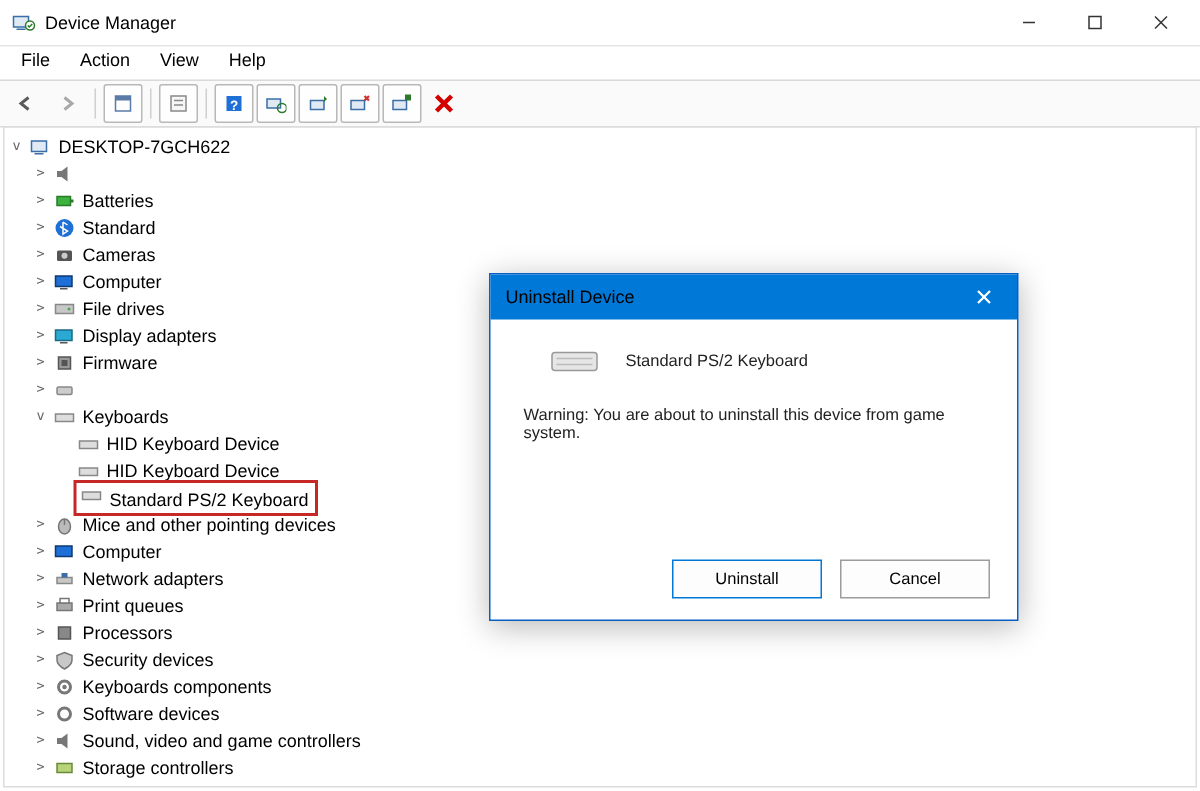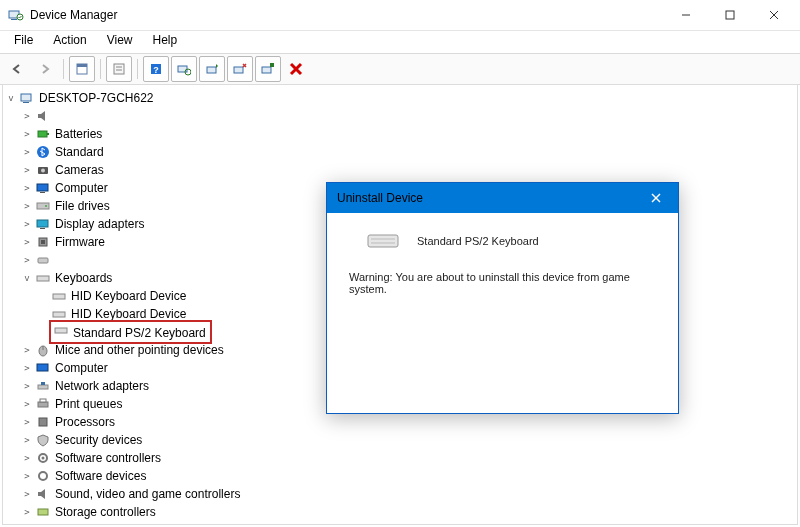--- a/index.html
+++ b/index.html
@@ -349,21 +349,21 @@
       </div>
   <div class="row">
         <span class="sp" style="width:16px"></span>
         <span class="tg">&gt;</span>
         <span class="ic">
           <svg width="14" height="14">
             <circle cx="7" cy="7" r="4" fill="none" stroke="#777" stroke-width="2"></circle>
             <circle cx="7" cy="7" r="1.5" fill="#777"></circle>
           </svg>
         </span>
-        <span>Software controllers</span>
+        <span>Keyboards components</span>
       </div>
   <div class="row">
         <span class="sp" style="width:16px"></span>
         <span class="tg">&gt;</span>
         <span class="ic">
           <svg width="14" height="14">
             <circle cx="7" cy="7" r="4" fill="none" stroke="#777" stroke-width="2"></circle>
           </svg>
         </span>
         <span>Software devices</span>
@@ -408,13 +408,17 @@
         <svg width="32" height="20">
             <rect x="1" y="4" width="30" height="12" fill="#e6e6e6" stroke="#999" rx="2"></rect>
             <line x1="4" y1="8" x2="28" y2="8" stroke="#bbb"></line>
             <line x1="4" y1="12" x2="28" y2="12" stroke="#bbb"></line>
           </svg>
       </span>
       <span>Standard PS/2 Keyboard</span>
     </div>
     <div class="dlgwarn">Warning: You are about to uninstall this device from game system.</div>
   </div>
+  <div class="dlgbtns">
+    <div class="btn primary">Uninstall</div>
+    <div class="btn">Cancel</div>
+  </div>
 </div>
 
 </body></html>

